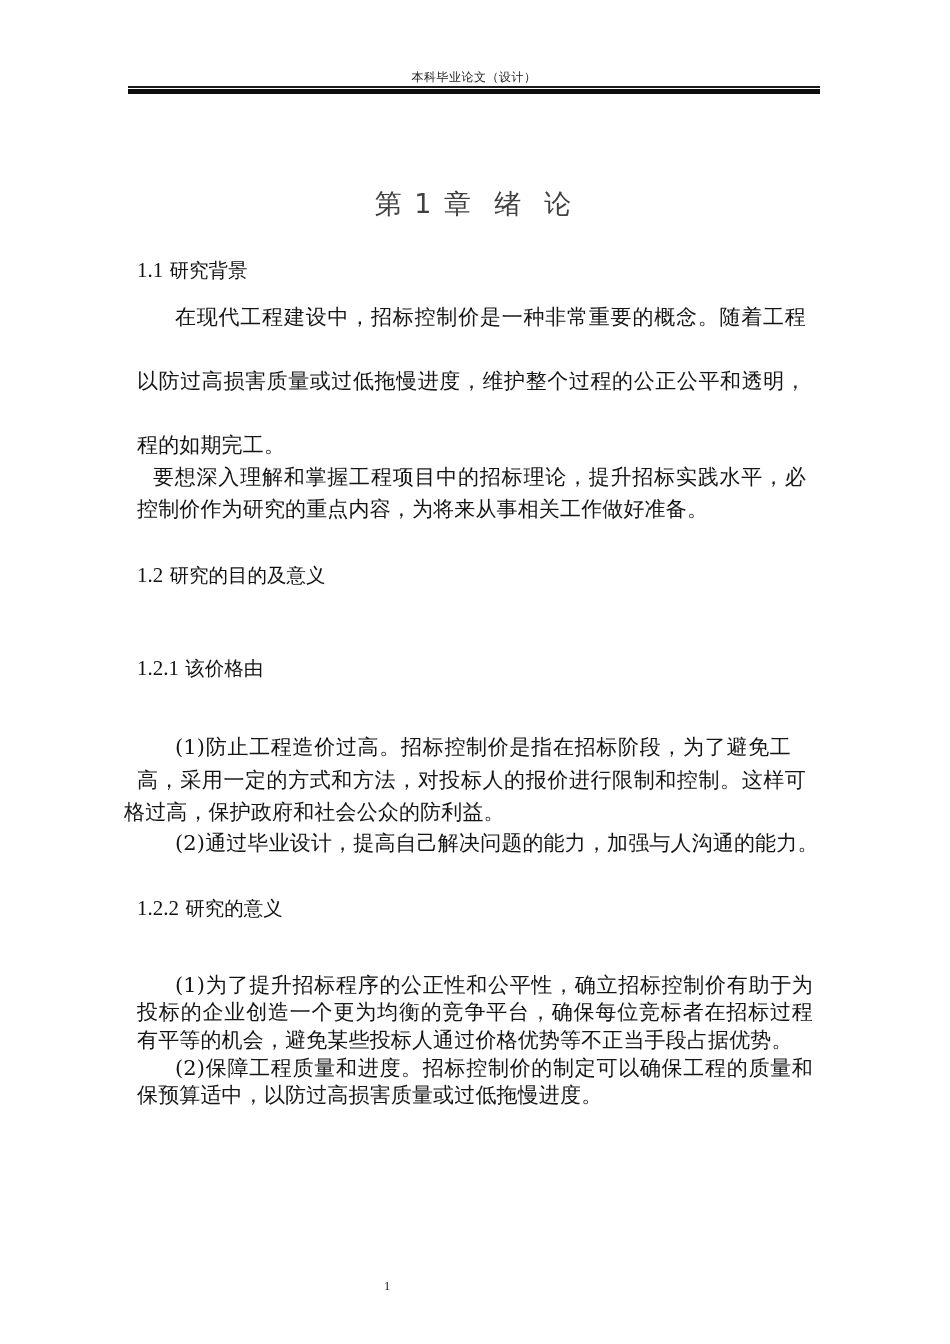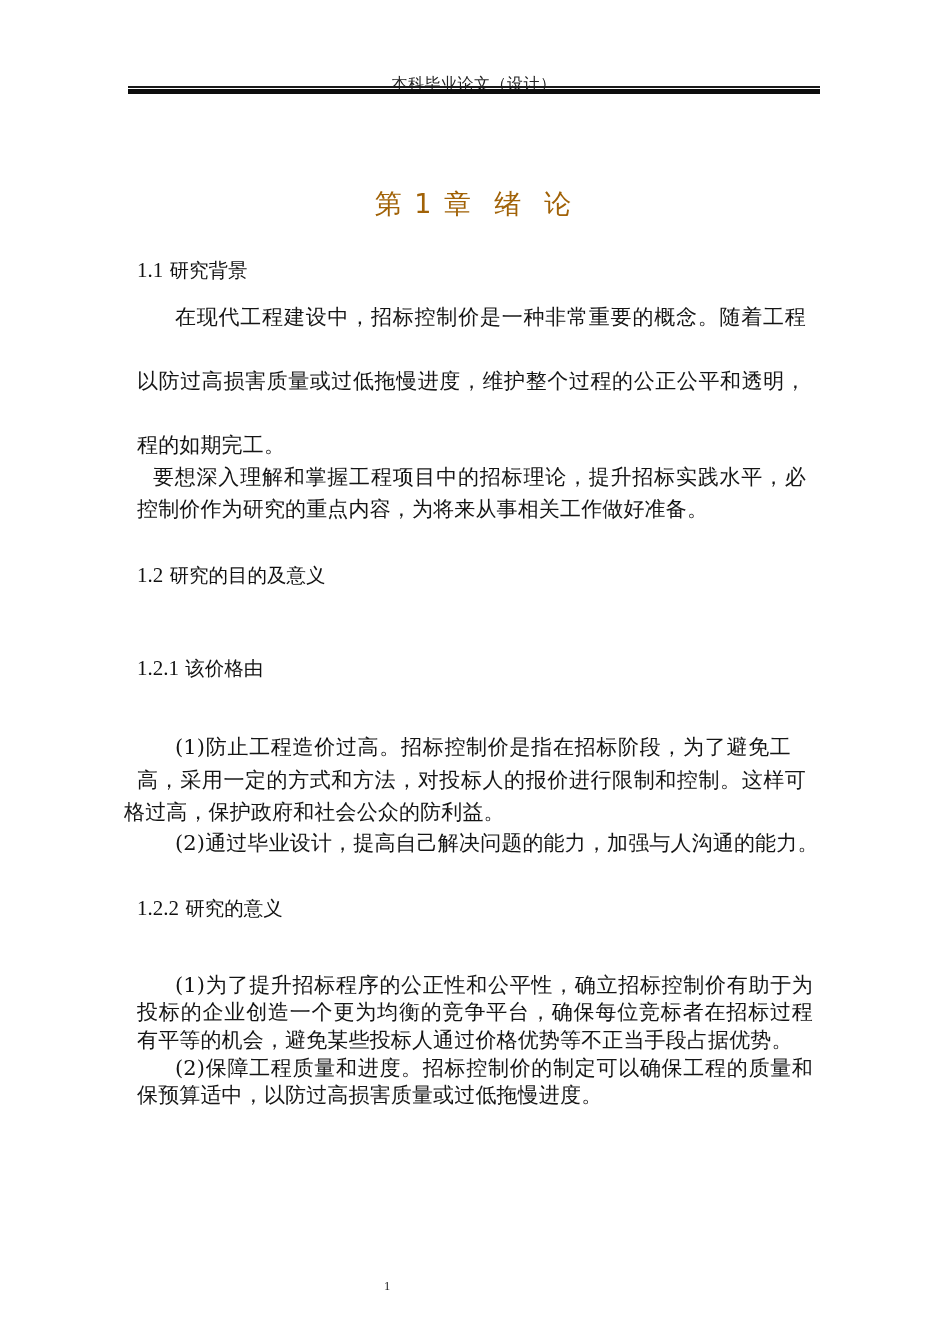--- a/index.html
+++ b/index.html
@@ -19,23 +19,23 @@
       position: absolute;
       left: 0; top: 0;
       width: 950px;
       height: 1344px;
       background: #ffffff;
     }
     .running-header {
       position: absolute;
       left: 128px;
       width: 692px;
-      top: 76px;
+      top: 69px;
       text-align: center;
-      font-size: 16px;
+      font-size: 12px;
       line-height: 16px;
       color: #222222;
       letter-spacing: 0.5px;
     }
     .rule-thin {
       position: absolute;
       left: 128px;
       width: 692px;
       top: 86px;
       height: 2px;
@@ -53,21 +53,21 @@
       position: absolute;
       left: 128px;
       width: 692px;
       top: 186px;
       text-align: center;
       font-family: "DejaVu Sans", "Liberation Sans", sans-serif;
       font-size: 27px;
       line-height: 36px;
       letter-spacing: 2px;
       white-space: pre;
-      color: #a16207;
+      color: #404040;
     }
     .heading {
       position: absolute;
       left: 137px;
       font-family: "DejaVu Sans", "Liberation Sans", sans-serif;
       font-size: 19.5px;
       line-height: 26px;
       color: #111111;
       white-space: nowrap;
     }

